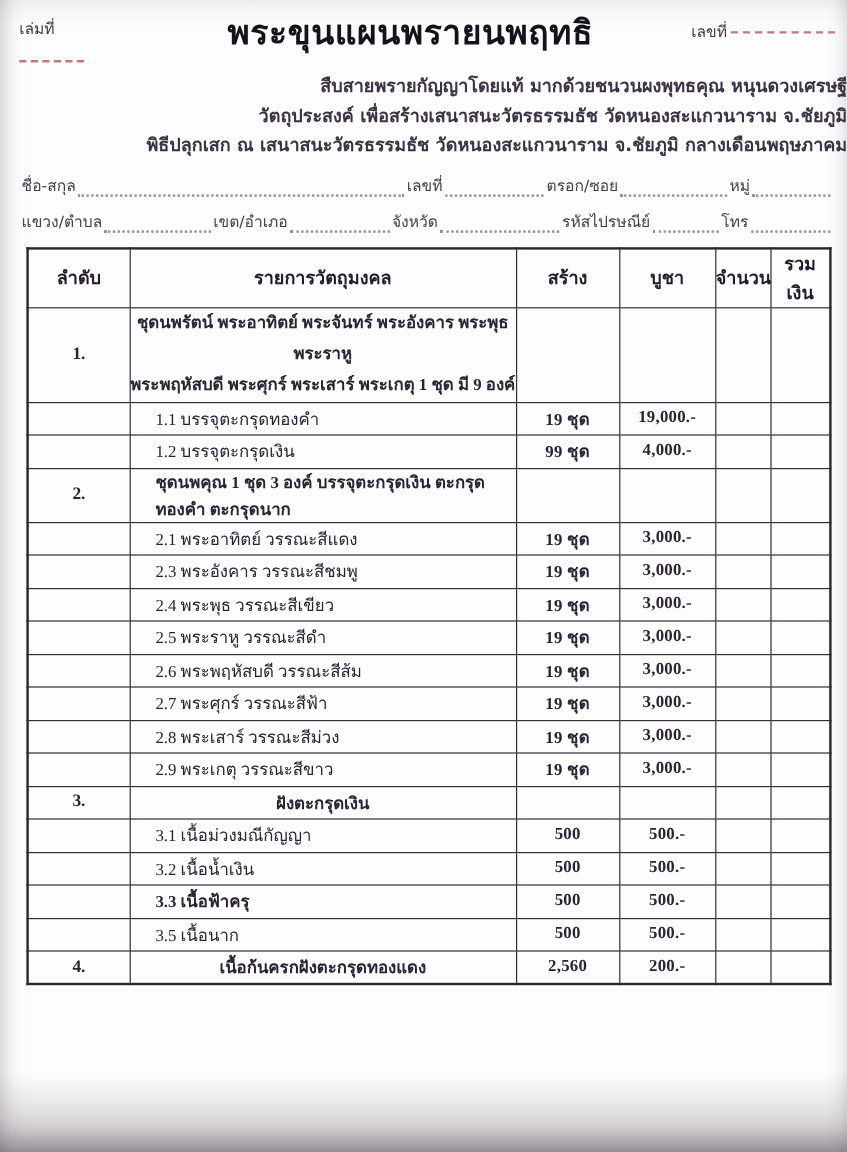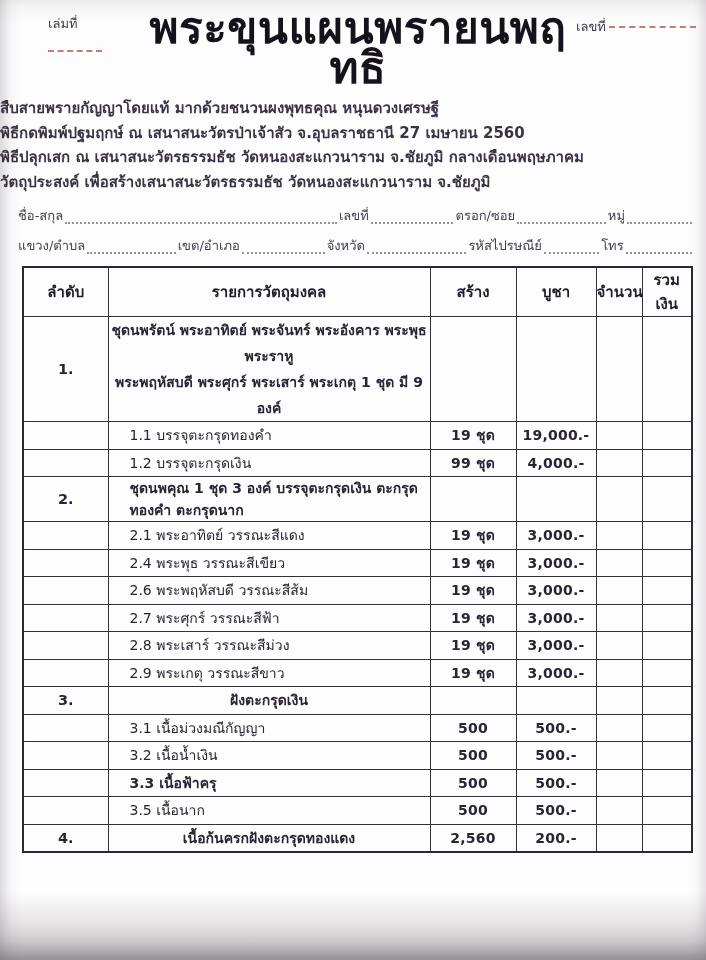--- a/index.html
+++ b/index.html
@@ -15,35 +15,35 @@
     padding: 6px 0 0 0;
     background: linear-gradient(180deg, #f3f1f2 0%, #fefdfe 2.5%, #fefdfe 93%, #d8d5d7 98%, #b9b6b8 100%);
     box-shadow: inset 14px 0 20px -14px rgba(60,55,65,.30),
                 inset -12px 0 18px -13px rgba(60,55,65,.22),
                 inset 0 -26px 26px -16px rgba(40,35,45,.28);
     overflow: hidden;
   }
   
   .head-row { display: flex; align-items: flex-start; padding: 2px 10px 0 16px; }
   .head-side { font-size: 13px; color: #40394a; }
-  .head-left { width: 92px; padding-top: 5px; margin-left: 32px; }
+  .head-left { width: 92px; padding-top: 5px; }
   .red-dash { border-bottom: 2px dashed #c07a7a; height: 1px; }
   .red-dash.left { width: 54px; margin-top: 16px; }
-  .head-title { flex: 1; text-align: center; font-size: 44px; font-weight: bold; color: #16121c; letter-spacing: .5px; line-height: 40px; }
+  .head-title { flex: 1; text-align: center; font-size: 28px; font-weight: bold; color: #16121c; letter-spacing: .5px; line-height: 40px; }
   .head-right { width: 120px; display: flex; padding-top: 8px; }
   .head-right .red-dash { flex: 1; margin-top: 10px; margin-left: 3px; }
-  .subtitles { text-align: left; font-size: 15px; font-weight: 600; color: #3b3344; line-height: 24.5px; margin-top: 8px; }
+  .subtitles { text-align: right; font-size: 15px; font-weight: 600; color: #3b3344; line-height: 24.5px; margin-top: 8px; }
   
   .form-line { display: flex; align-items: flex-end; font-size: 13px; color: #453d50; padding: 0 14px 0 16px; margin-top: 13px; line-height: 17px; }
   .form-line .lbl { white-space: nowrap; padding: 0 2px; }
   .dots { border-bottom: 2px dotted #978fa0; height: 15px; }
   
   table.order { border-collapse: collapse; table-layout: fixed; width: 669px; margin: 12px 0 0 22px; background: transparent; }
   table.order th, table.order td { border: 1.5px solid #342e3d; vertical-align: middle; }
-  table.order { border: 2.5px solid #2c2735; }
+  table.order { border: 2.5px solid #2c2735; font-family: Liberation Serif, serif; }
   th { font-size: 15px; font-weight: bold; height: 28px; color: #211b2a; }
   td { font-size: 14px; height: 27.5px; color: #2a2333; }
   td.col-no { text-align: center; font-weight: bold; font-size: 14.5px; }
   td.col-item { text-align: left; padding-left: 21px; }
   td.col-item div { line-height: 26px; }
   td.col-made, td.col-price { text-align: center; font-weight: bold; letter-spacing: .2px; }
   tr.section td.col-item { text-align: center; font-weight: bold; padding-left: 0; }
   tr.section-left td.col-item { font-weight: bold; }
   tr.section-center td.col-item { text-align: center; font-weight: bold; padding-left: 0; }
   td.bold { font-weight: bold; }
@@ -60,23 +60,22 @@
     </div>
     <div class="head-title">พระขุนแผนพรายนพฤทธิ</div>
     <div class="head-right">
       <span class="head-side">เลขที่</span>
       <div class="red-dash"></div>
     </div>
   </div>
 
   <div class="subtitles">
     <div>สืบสายพรายกัญญาโดยแท้ มากด้วยชนวนผงพุทธคุณ หนุนดวงเศรษฐี</div>
-    <div>พิธีกดพิมพ์ปฐมฤกษ์ ณ เสนาสนะวัตรป่าเจ้าสัว จ.อุบลราชธานี 27 เมษายน 2560</div>
+    <div>วัตถุประสงค์ เพื่อสร้างเสนาสนะวัตรธรรมธัช วัดหนองสะแกวนาราม จ.ชัยภูมิ</div>
     <div>พิธีปลุกเสก ณ เสนาสนะวัตรธรรมธัช วัดหนองสะแกวนาราม จ.ชัยภูมิ กลางเดือนพฤษภาคม</div>
-    <div>วัตถุประสงค์ เพื่อสร้างเสนาสนะวัตรธรรมธัช วัดหนองสะแกวนาราม จ.ชัยภูมิ</div>
   </div>
 
   <div class="form-line">
     <span class="lbl">ชื่อ-สกุล</span>
     <span class="dots" style="flex:4.6"></span>
     <span class="lbl">เลขที่</span>
     <span class="dots" style="flex:1.4"></span>
     <span class="lbl">ตรอก/ซอย</span>
     <span class="dots" style="flex:1.5"></span>
     <span class="lbl">หมู่</span>
@@ -154,21 +153,37 @@
         <tr>
           <td class="col-no"></td>
           <td class="col-item">2.1 พระอาทิตย์ วรรณะสีแดง</td>
           <td class="col-made">19 ชุด</td>
           <td class="col-price">3,000.-</td>
           <td class="col-qty"></td>
           <td class="col-total"></td>
         </tr>
         <tr>
           <td class="col-no"></td>
+          <td class="col-item">2.3 พระอังคาร วรรณะสีชมพู</td>
+          <td class="col-made">19 ชุด</td>
+          <td class="col-price">3,000.-</td>
+          <td class="col-qty"></td>
+          <td class="col-total"></td>
+        </tr>
+        <tr>
+          <td class="col-no"></td>
           <td class="col-item">2.4 พระพุธ วรรณะสีเขียว</td>
+          <td class="col-made">19 ชุด</td>
+          <td class="col-price">3,000.-</td>
+          <td class="col-qty"></td>
+          <td class="col-total"></td>
+        </tr>
+        <tr>
+          <td class="col-no"></td>
+          <td class="col-item">2.5 พระราหู วรรณะสีดำ</td>
           <td class="col-made">19 ชุด</td>
           <td class="col-price">3,000.-</td>
           <td class="col-qty"></td>
           <td class="col-total"></td>
         </tr>
         <tr>
           <td class="col-no"></td>
           <td class="col-item">2.6 พระพฤหัสบดี วรรณะสีส้ม</td>
           <td class="col-made">19 ชุด</td>
           <td class="col-price">3,000.-</td>

